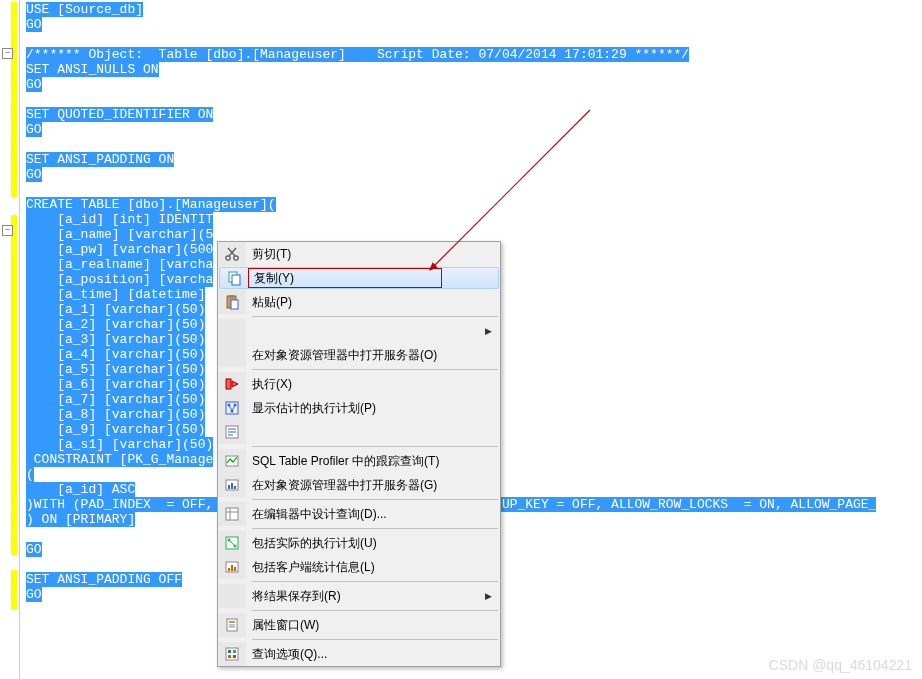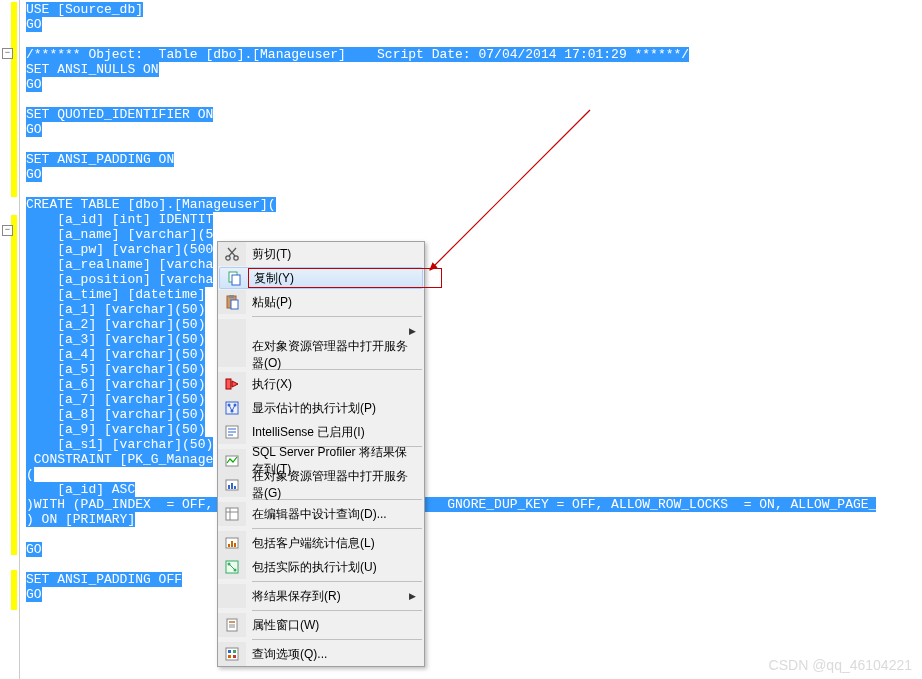--- a/index.html
+++ b/index.html
@@ -57,21 +57,21 @@
       height: 15px;
     }
     .hl {
       background: #3399ff;
       color: #fff;
     }
     .context-menu {
       position: absolute;
       top: 241px;
       left: 217px;
-      width: 208px;
+      width: 284px;
       background: #f0f0f0;
       border: 1px solid #a0a0a0;
       box-shadow: 2px 2px 4px rgba(0,0,0,0.25);
       font-family: 'Microsoft YaHei', Tahoma, sans-serif;
       font-size: 12px;
       z-index: 100;
     }
     .menu-item {
       display: flex;
       align-items: center;
@@ -227,31 +227,30 @@
     </div>
     <div class="menu-item">
       <div class="menu-icon-col">
         <svg class="icon-sm" viewBox="0 0 16 16">
           <rect x="2" y="2" width="12" height="12" fill="#fff" stroke="#888"></rect>
           <line x1="4" y1="5" x2="12" y2="5" stroke="#36c"></line>
           <line x1="4" y1="8" x2="12" y2="8" stroke="#36c"></line>
           <line x1="4" y1="11" x2="9" y2="11" stroke="#36c"></line>
         </svg>
       </div>
-      <span class="menu-label">IntelliSense 已启用(I)</span>
     </div>
     <div class="menu-sep"></div>
     <div class="menu-item">
       <div class="menu-icon-col">
         <svg class="icon-sm" viewBox="0 0 16 16">
           <rect x="2" y="3" width="12" height="10" fill="#fff" stroke="#888"></rect>
           <polyline points="3,10 6,6 9,9 13,4" fill="none" stroke="#0a0" stroke-width="1.2"></polyline>
         </svg>
       </div>
-      <span class="menu-label">SQL Server Profiler 将结果保存到(T)</span>
+      <span class="menu-label">SQL Table Profiler 中的跟踪查询(T)</span>
     </div>
     <div class="menu-item">
       <div class="menu-icon-col">
         <svg class="icon-sm" viewBox="0 0 16 16">
           <rect x="2" y="3" width="12" height="10" fill="#fff" stroke="#888"></rect>
           <rect x="4" y="8" width="2" height="4" fill="#36c"></rect>
           <rect x="7" y="6" width="2" height="6" fill="#36c"></rect>
           <rect x="10" y="9" width="2" height="3" fill="#36c"></rect>
         </svg>
       </div>
@@ -265,38 +264,38 @@
           <line x1="2" y1="6" x2="14" y2="6" stroke="#888"></line>
           <line x1="6" y1="2" x2="6" y2="14" stroke="#888"></line>
         </svg>
       </div>
       <span class="menu-label">在编辑器中设计查询(D)...</span>
     </div>
     <div class="menu-sep"></div>
     <div class="menu-item">
       <div class="menu-icon-col">
         <svg class="icon-sm" viewBox="0 0 16 16">
+          <rect x="2" y="2" width="12" height="12" fill="#efe" stroke="#3a6"></rect>
+          <circle cx="5" cy="5" r="1.5" fill="#3a6"></circle>
+          <circle cx="11" cy="11" r="1.5" fill="#3a6"></circle>
+          <line x1="5" y1="5" x2="11" y2="11" stroke="#3a6"></line>
+        </svg>
+      </div>
+      <span class="menu-label">包括实际的执行计划(U)</span>
+    </div>
+    <div class="menu-item">
+      <div class="menu-icon-col">
+        <svg class="icon-sm" viewBox="0 0 16 16">
           <rect x="2" y="3" width="12" height="10" fill="#fff" stroke="#888"></rect>
           <rect x="4" y="9" width="2" height="3" fill="#c60"></rect>
           <rect x="7" y="6" width="2" height="6" fill="#c60"></rect>
           <rect x="10" y="8" width="2" height="4" fill="#c60"></rect>
         </svg>
       </div>
       <span class="menu-label">包括客户端统计信息(L)</span>
-    </div>
-    <div class="menu-item">
-      <div class="menu-icon-col">
-        <svg class="icon-sm" viewBox="0 0 16 16">
-          <rect x="2" y="2" width="12" height="12" fill="#efe" stroke="#3a6"></rect>
-          <circle cx="5" cy="5" r="1.5" fill="#3a6"></circle>
-          <circle cx="11" cy="11" r="1.5" fill="#3a6"></circle>
-          <line x1="5" y1="5" x2="11" y2="11" stroke="#3a6"></line>
-        </svg>
-      </div>
-      <span class="menu-label">包括实际的执行计划(U)</span>
     </div>
     <div class="menu-sep"></div>
     <div class="menu-item">
       <div class="menu-icon-col"></div>
       <span class="menu-label">将结果保存到(R)</span>
       <span class="menu-arrow">▶</span>
     </div>
     <div class="menu-sep"></div>
     <div class="menu-item">
       <div class="menu-icon-col">

